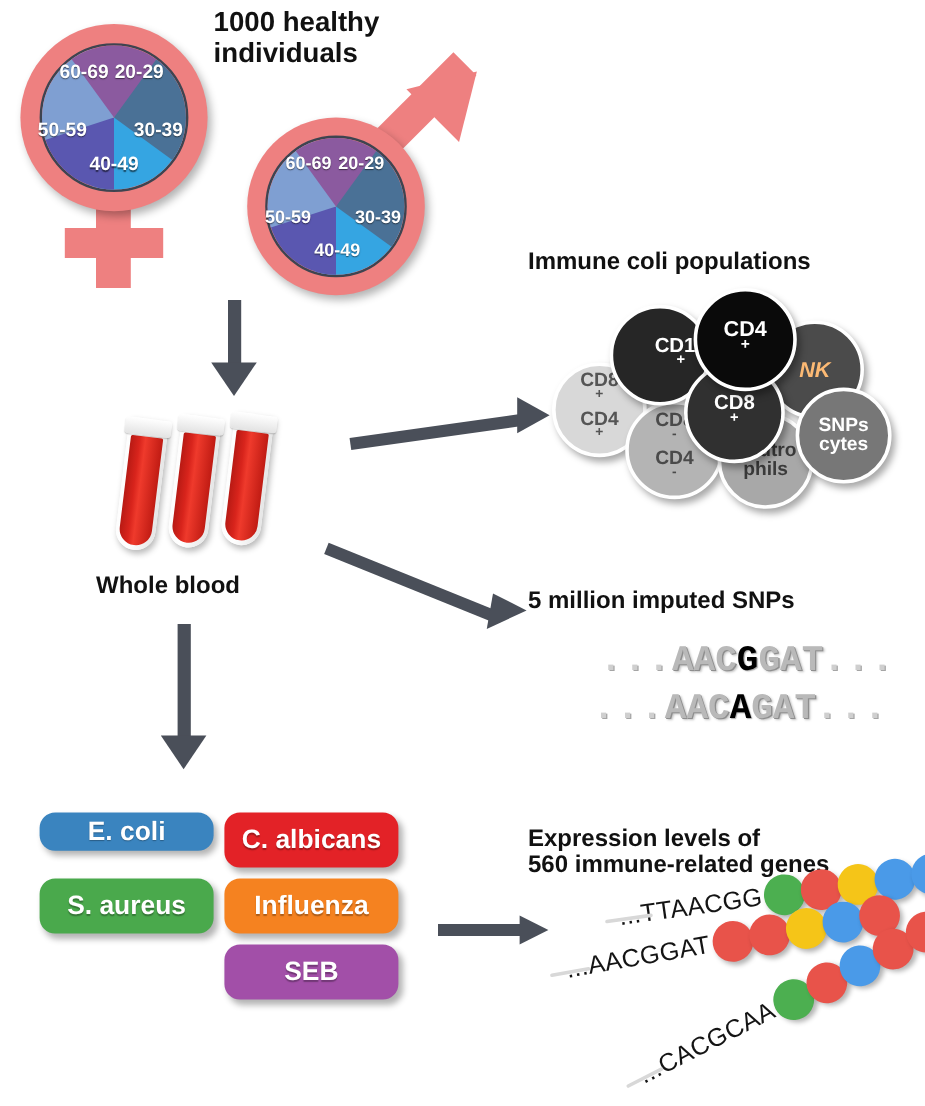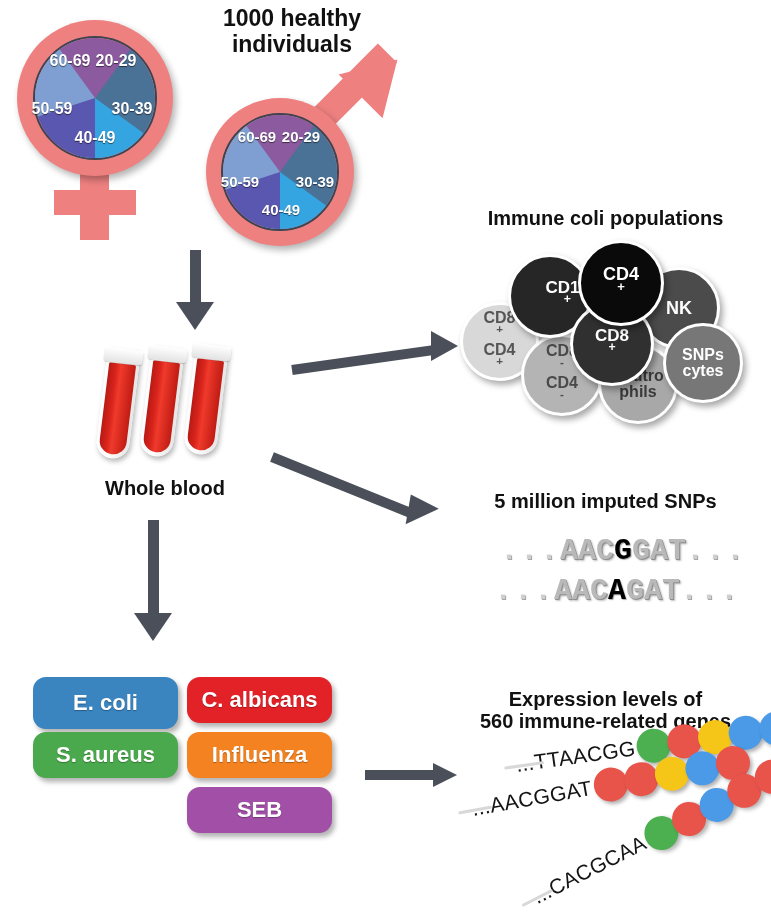--- a/index.html
+++ b/index.html
@@ -1,21 +1,21 @@
 <!DOCTYPE html>
 <html><head>
 <meta charset="utf-8">
 <style>
   html,body{margin:0;padding:0;background:#ffffff;}
   body{width:771px;height:922px;overflow:hidden;
        font-family:"Liberation Sans","DejaVu Sans",sans-serif;}
   #stage{position:relative;width:771px;height:922px;background:#fff;}
 
   .abs{position:absolute;}
-  .ttl{font-weight:bold;color:#111;text-align:center;line-height:1.12;}
+  .ttl{font-weight:bold;color:#111;text-align:left;line-height:1.12;}
 
   
   .sym-wrap{position:absolute;}
   .sym-ring{position:absolute;border-radius:50%;background:#ee8080;
             box-shadow:3px 4px 7px rgba(0,0,0,.30);}
   .sym-stem{position:absolute;background:#ee8080;}
   .pie{position:absolute;border-radius:50%;border:2px solid #3e4450;
        box-sizing:border-box;overflow:hidden;}
   .slice{position:absolute;left:50%;top:50%;width:50%;height:50%;
          transform-origin:0 0;}
@@ -217,21 +217,21 @@
       <div>
           <span><span>CD8</span><sup>+</sup></span>
         </div>
     </div>
     <div class="cell" style="left:138px;top:104px;width:80px;height:80px;background:#a8a8a8;color:#3a3a3a;font-size:16px;z-index:3;">
       <div>
         <span>Neutro</span>
         <span>phils</span>
       </div>
     </div>
-    <div class="cell" style="left:178px;top:27px;width:82px;height:82px;background:#4b4b4b;color:#ffffff;font-size:18px;z-index:2;">
+    <div class="cell" style="left:178px;top:27px;width:82px;height:82px;background:#4b4b4b;color:#fdba74;font-size:18px;z-index:2;font-style:italic;">
       <div>
           <span>NK</span>
         </div>
     </div>
     <div class="cell" style="left:203px;top:83px;width:80px;height:80px;background:#777777;color:#fff;font-size:16px;z-index:4;">
       <div>
         <span>SNPs</span>
         <span>cytes</span>
       </div>
     </div>
@@ -239,31 +239,31 @@
 
   <div class="abs ttl" style="left:440px;top:490px;width:331px;font-size:20px;">5 million imputed SNPs</div>
 
   <div class="snp-row" style="left:500px;top:534px;font-size:30px;">
     <span class="d">...</span><span class="g">AAC</span><span class="b">G</span><span class="g">GAT</span><span class="d">...</span>
   </div>
   <div class="snp-row" style="left:494px;top:574px;font-size:30px;">
     <span class="d">...</span><span class="g">AAC</span><span class="b">A</span><span class="g">GAT</span><span class="d">...</span>
   </div>
 
-  <div class="pill" style="left:33px;top:677px;width:145px;height:52px;background:#3a84bf;font-size:22px;">
+  <div class="pill" style="left:33px;top:677px;width:145px;height:32px;background:#3a84bf;font-size:22px;">
     <span>E. coli</span>
     </div>
   <div class="pill" style="left:187px;top:677px;width:145px;height:46px;background:#e32227;font-size:22px;">
     <span>C. albicans</span>
     </div>
 
   <div class="pill" style="left:33px;top:732px;width:145px;height:46px;background:#4aa94c;font-size:22px;">
     <span>S. aureus</span>
     </div>
-  <div class="pill" style="left:187px;top:732px;width:145px;height:46px;background:#f58220;font-size:22px;border-radius:12px;">
+  <div class="pill" style="left:187px;top:732px;width:145px;height:46px;background:#f58220;font-size:22px;">
     <span>Influenza</span>
     </div>
 
   <div class="pill" style="left:187px;top:787px;width:145px;height:46px;background:#a24fa8;font-size:22px;">
     <span>SEB</span>
     </div>
 
 
   <div>
     <div class="arrow-shaft" style="left:365px;top:770px;width:70px;height:10px;"></div>

